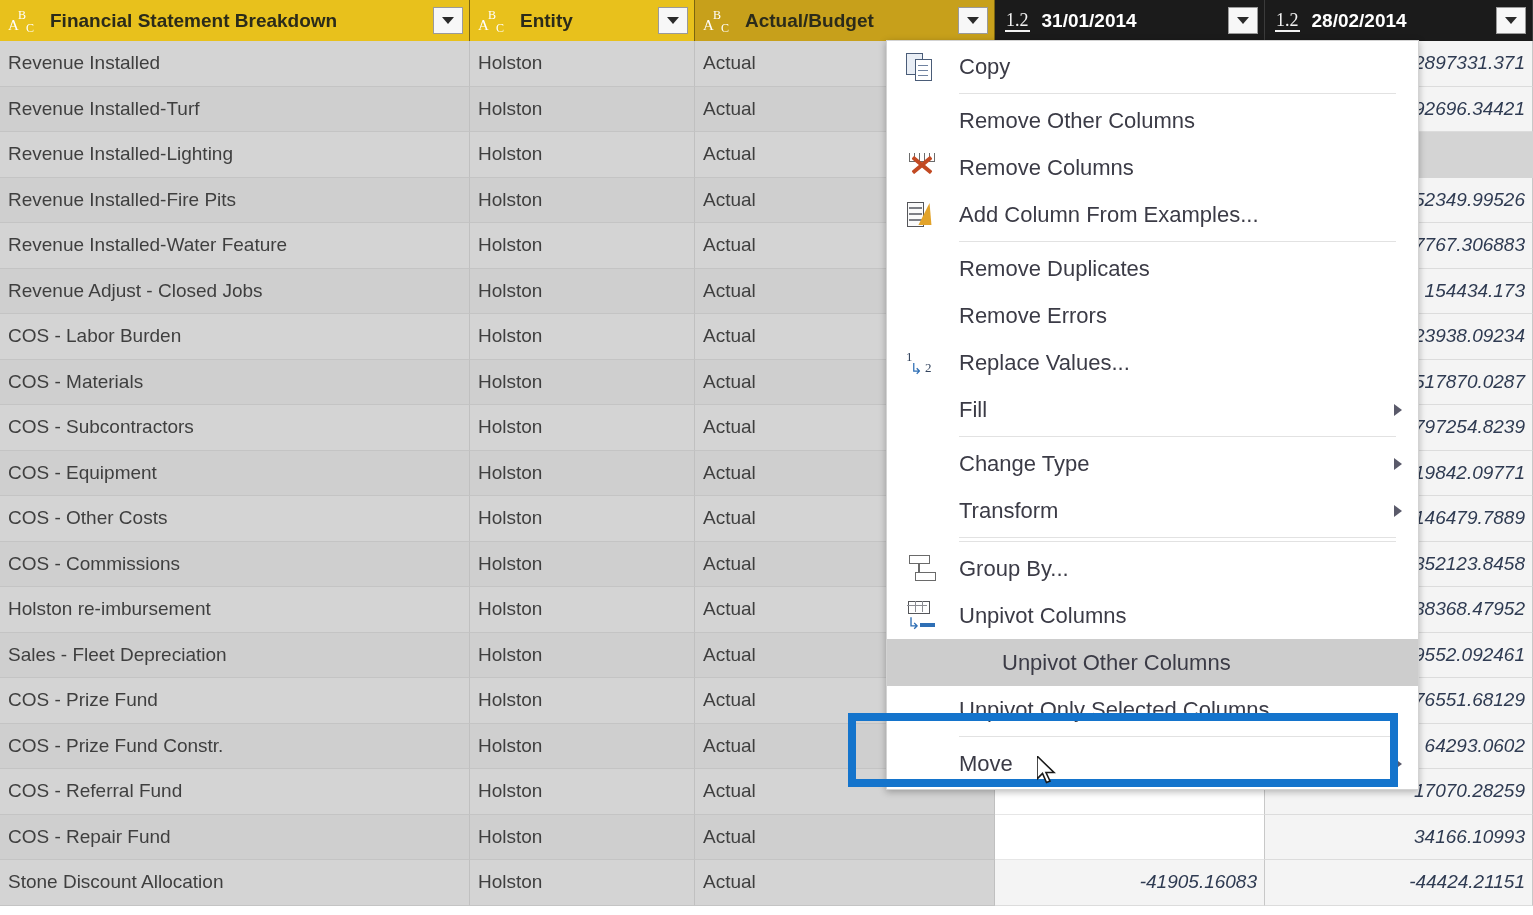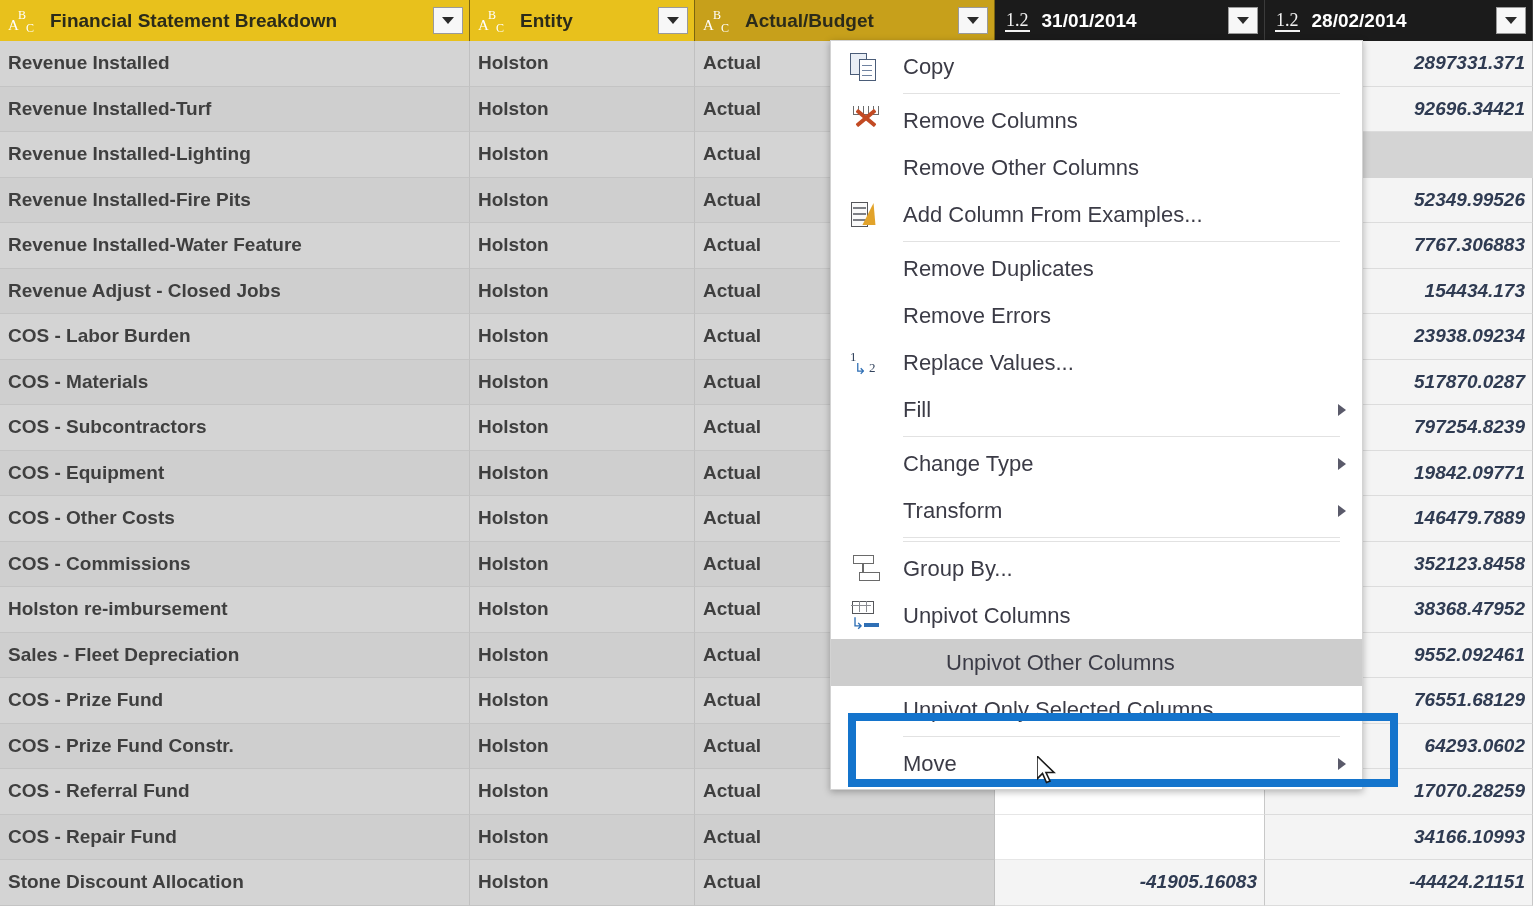--- a/index.html
+++ b/index.html
@@ -77,21 +77,21 @@
     border-right: 6px solid transparent;
     border-top: 7px solid #2a2a2a;
   }
 
   
   .grid {
     position: absolute; top: 41px; left: 0;
     width: 1533px; height: 874px;
     background: #ffffff;
   }
-  .row { display: flex; height: 45.5px; font-weight: bold; }
+  .row { display: flex; height: 45.5px; }
   .row.odd  { background: #d4d4d4; }
   .row.even { background: #cfcfcf; }
   .cell {
     display: flex; align-items: center;
     height: 100%;
     border-right: 1px solid #c0c0c0;
     border-bottom: 1px solid #c4c4c4;
     padding-left: 8px;
     font-size: 19px;
     color: #3f3f3f;
@@ -111,21 +111,21 @@
   }
   .cell.blank {
     background: #ffffff;
     border-bottom: 1px solid #e6e6e6;
     border-right: 1px solid #c8c8c8;
   }
 
   
   .ctx {
     position: absolute;
-    left: 830px; top: 40px;
+    left: 886px; top: 40px;
     width: 533px;
     background: #ffffff;
     border: 1px solid #d3d3d3;
     box-shadow: 0 2px 7px rgba(0,0,0,.28);
     z-index: 40;
     padding: 2px 0;
   }
   .mi {
     position: relative;
     display: flex; align-items: center;
@@ -459,35 +459,35 @@
             <span class="l" style="top:14px"></span>
             <span class="l" style="top:19px"></span>
             <span class="l" style="top:24px"></span>
           </span>
         </span>
         <span class="lbl">Copy</span>
         <span class="sub"></span>
       </div>
       <div class="msep"></div>
       <div class="mi">
+        <span class="ic"></span>
+        <span class="lbl">Remove Other Columns</span>
+        <span class="sub"></span>
+      </div>
+      <div class="mi">
         <span class="ic">
           <span class="ico ico-rmcol">
             <span class="bar" style="left:3px"></span>
             <span class="bar" style="left:13px"></span>
             <span class="bar" style="left:23px"></span>
             <span class="x1"></span>
             <span class="x2"></span>
           </span>
         </span>
         <span class="lbl">Remove Columns</span>
-        <span class="sub"></span>
-      </div>
-      <div class="mi">
-        <span class="ic"></span>
-        <span class="lbl">Remove Other Columns</span>
         <span class="sub"></span>
       </div>
       <div class="mi">
         <span class="ic">
           <span class="ico ico-addcol">
             <span class="tbl"></span>
             <span class="tl" style="top:8px"></span>
             <span class="tl" style="top:14px"></span>
             <span class="tl" style="top:20px"></span>
             <span class="bolt"></span>

